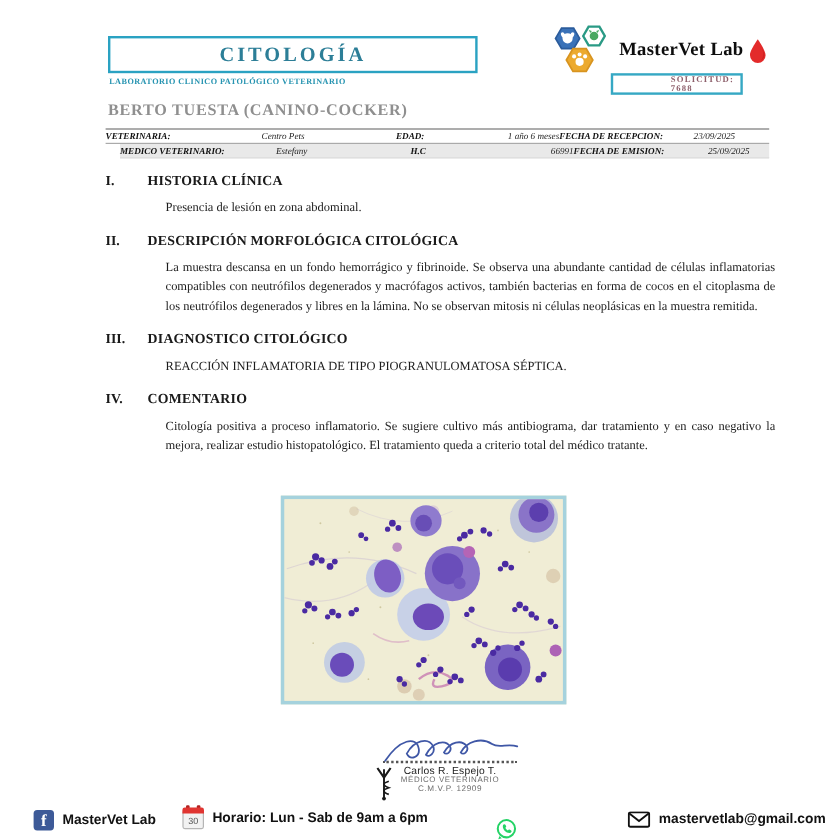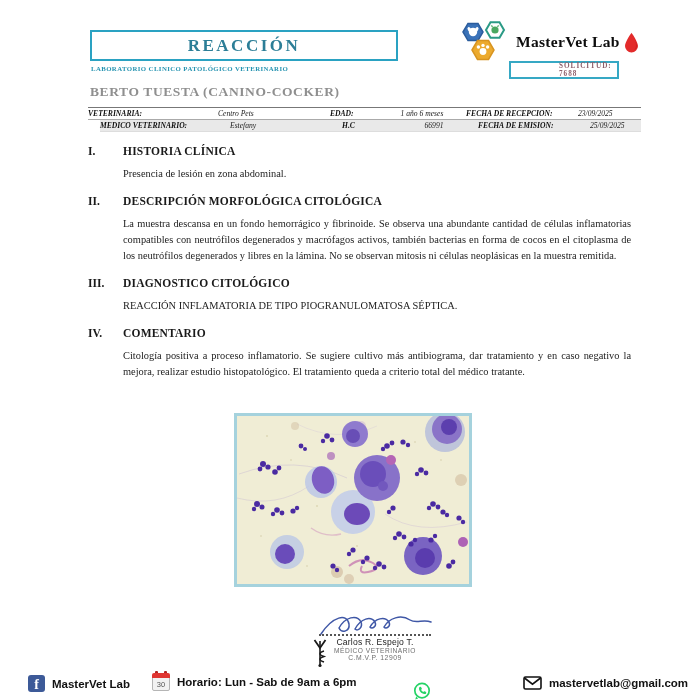--- a/index.html
+++ b/index.html
@@ -40,28 +40,28 @@
     font-style:italic;
   }
   .info-row {
     display:grid; grid-template-columns:130px 112px 48px 88px 112px 63px;
     align-items:center; height:12px; font-size:7.6px;
   }
   .info-row:first-child { border-bottom:1px solid #aaa; }
   .info-row.shaded { background:#e9e9e9; border-bottom:1px solid #ddd;margin-left:12px; }
   .info-row .lbl { font-weight:bold; color:#111; }
   .info-row .val { color:#222; }
-  .info-row .c4 { text-align:center; }
+  .info-row .c4 { text-align:right; }
   
   .sections { position:absolute; left:88px; top:145px; width:545px; color:#1a1a1a; }
   .sec-head { display:flex; margin-top:0; }
   .sec-num { width:35px; font-size:11.5px; font-weight:bold; }
   .sec-title { font-size:11.5px; font-weight:bold; letter-spacing:0.2px; }
   .sec-body {
-    margin:9px 0 13px 35px; width:508px; font-size:10.4px; line-height:16px; color:#1c1c1c;
+    margin:9px 0 13px 50px; width:508px; font-size:10.4px; line-height:16px; color:#1c1c1c;
   }
   .sec-body.justify { text-align:justify; }
   
   .micro-wrap {
     position:absolute; left:234px; top:413px; width:238px; height:174px;
     border:3px solid #a5d2dd; background:#f0edd5;
   }
   .micro-wrap svg { display:block; }
   
   .signature {
@@ -98,21 +98,21 @@
     position:absolute; left:0; right:0; top:4px; text-align:center;
     font-size:7.5px; font-weight:normal; color:#555; font-family:"Liberation Sans", sans-serif;
   }
 </style>
 </head>
 <body>
 
 <div class="page">
 
   <div class="title-box">
-    <h1>REACCIÓN</h1>
+    <h1>CITOLOGÍA</h1>
   </div>
   <div class="lab-subtitle">LABORATORIO CLINICO PATOLÓGICO VETERINARIO</div>
 
   <div class="logo">
     <svg width="54" height="44" viewBox="0 0 54 44">
 
       <polygon points="5,12 10,3.4 20,3.4 25,12 20,20.6 10,20.6" fill="#3a72b8" stroke="#2b5c9c" stroke-width="1.5"></polygon>
       <circle cx="15" cy="12" r="4.2" fill="#ffffff"></circle>
       <ellipse cx="11.4" cy="9.4" rx="1.6" ry="2.6" fill="#ffffff" transform="rotate(-30 11.4 9.4)"></ellipse>
       <ellipse cx="18.6" cy="9.4" rx="1.6" ry="2.6" fill="#ffffff" transform="rotate(30 18.6 9.4)"></ellipse>

